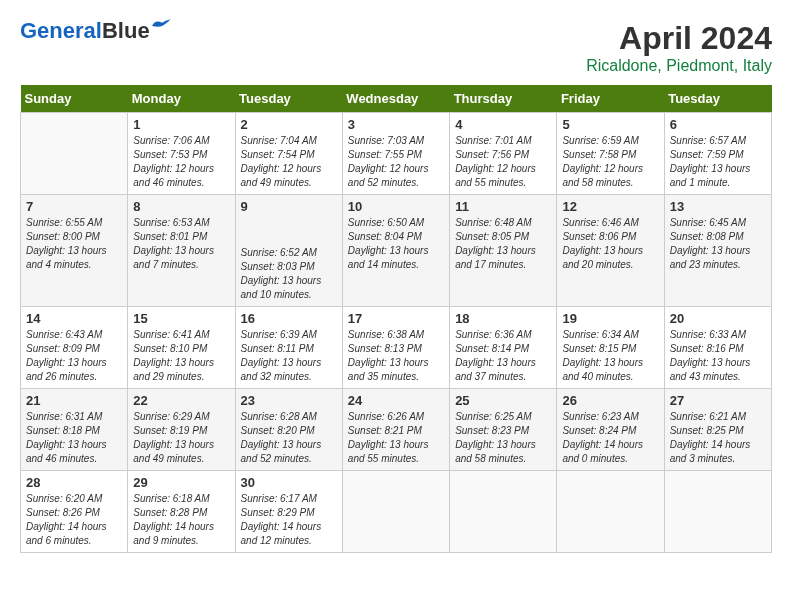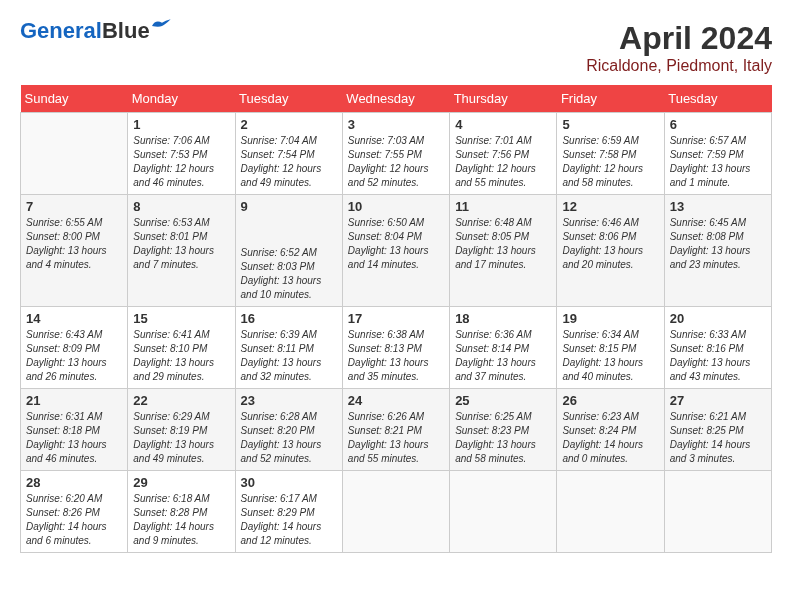--- a/index.html
+++ b/index.html
@@ -38,34 +38,34 @@
       text-align: right;
     }
     .title-block h1 {
       font-size: 32px;
       font-weight: bold;
       color: #333;
     }
     .title-block h2 {
       font-size: 16px;
       font-weight: normal;
-      color: #7f1d1d;
+      color: #15803d;
     }
     table {
       width: 100%;
       border-collapse: collapse;
       font-size: 11px;
     }
     thead tr th {
-      background-color: #ef4444;
+      background-color: #4d7c0f;
       color: #fff;
       padding: 6px 4px;
       text-align: left;
       font-size: 13px;
-      font-weight: normal;
+      font-weight: bold;
     }
     tbody tr td {
       border: 1px solid #ccc;
       vertical-align: top;
       padding: 4px 5px;
       width: calc(100% / 7);
       min-height: 80px;
       color: #333;
     }
     tbody tr td .day-num {

